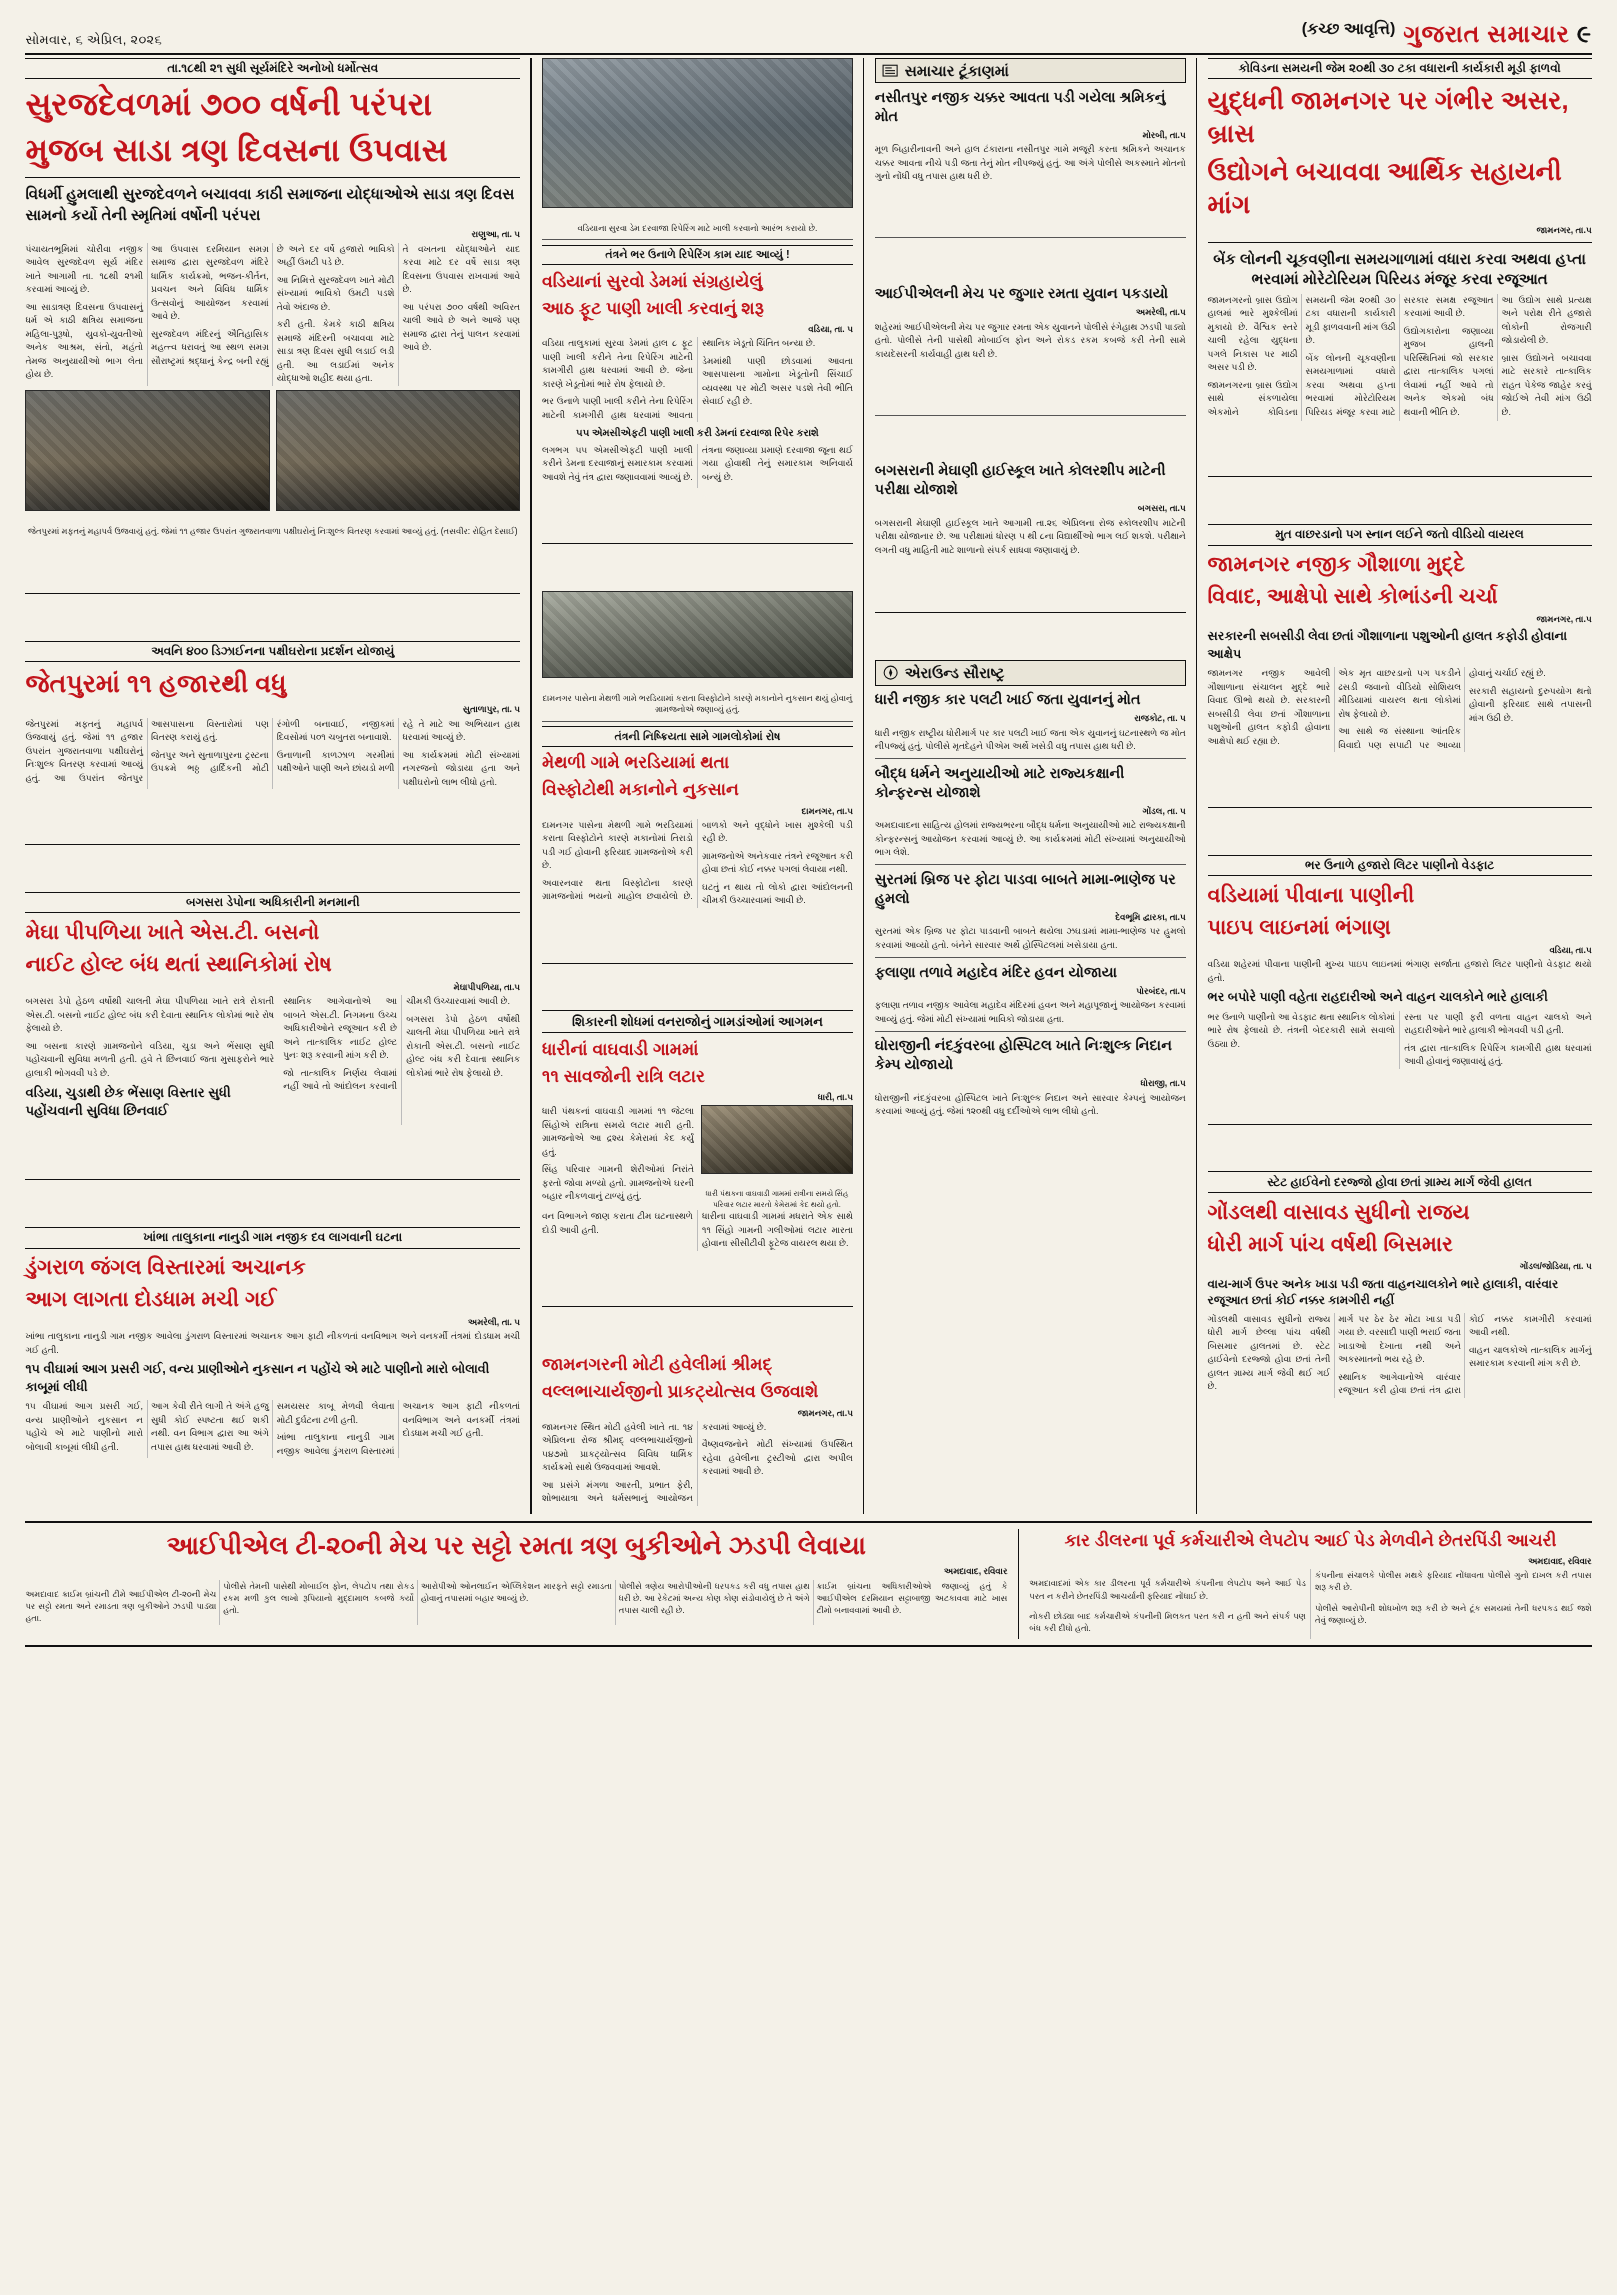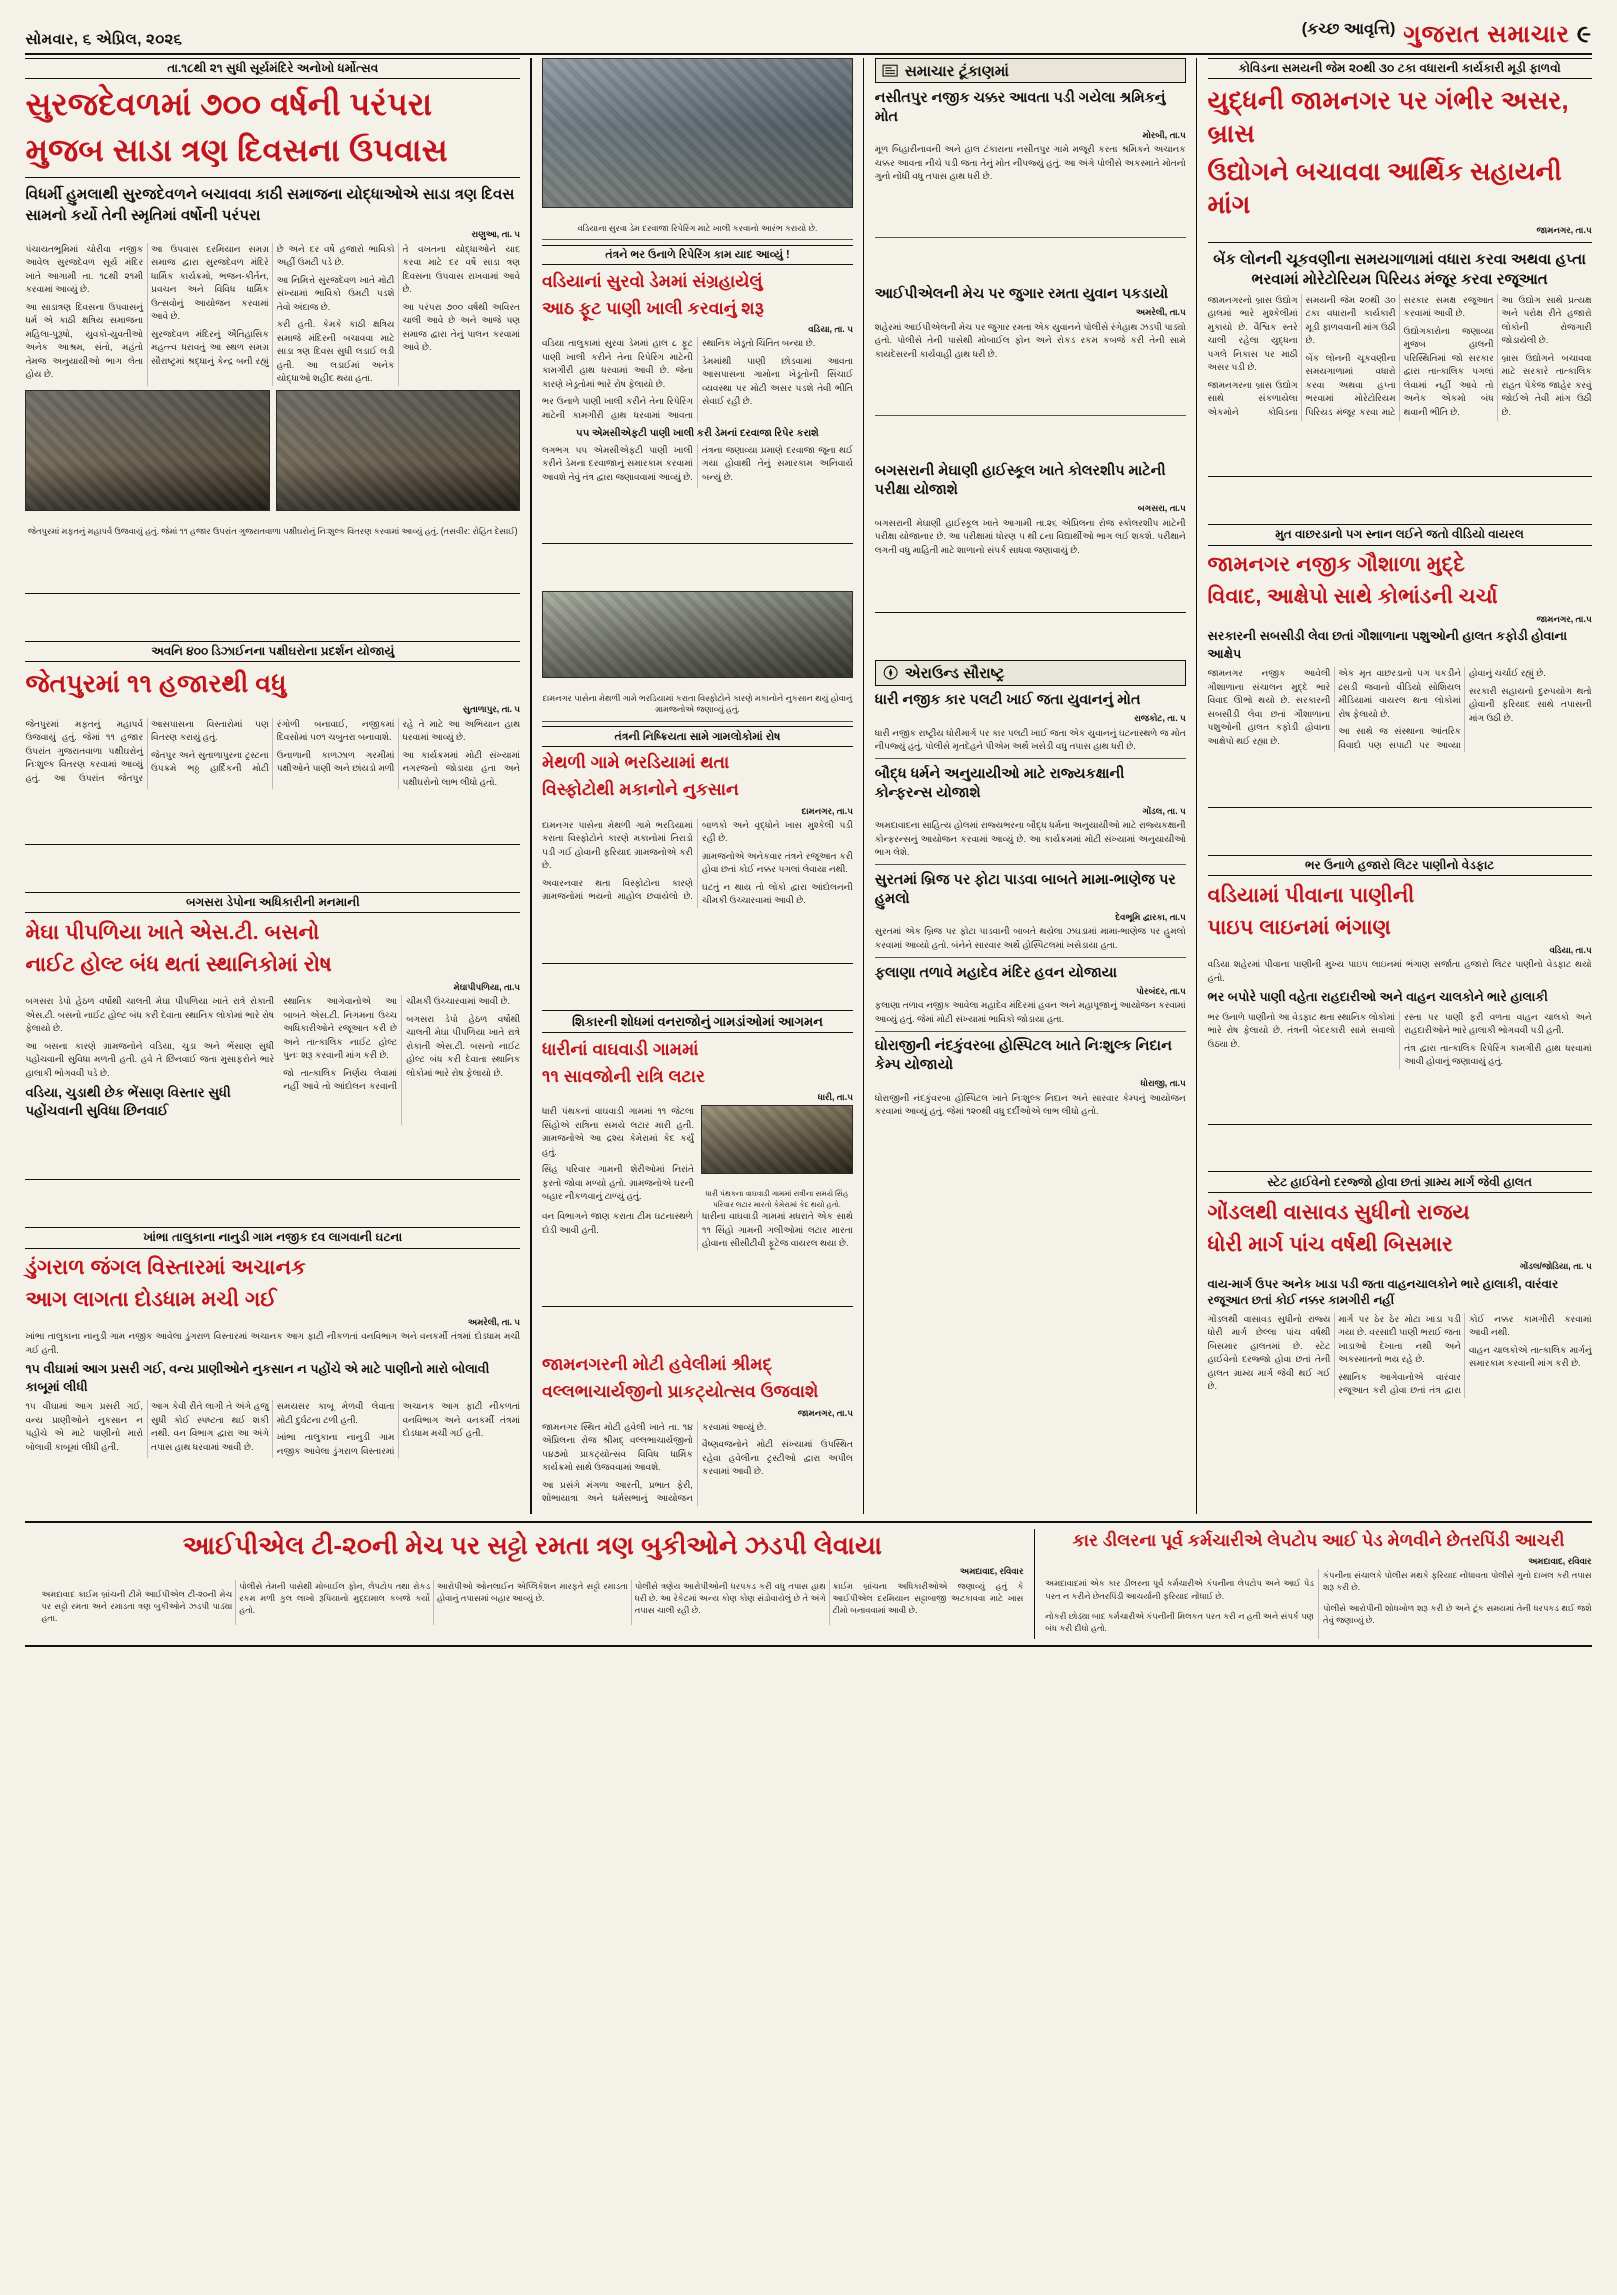--- a/index.html
+++ b/index.html
@@ -14,21 +14,21 @@
     width:1617px;
     min-height:2295px;
     background:#f4f1e8;
     padding:19.6px 25.4px 17.3px 25.4px;
   }
   
   .masthead {
     display:flex; align-items:flex-end; justify-content:space-between;
     border-bottom:2.9px solid #111; padding-bottom:5.8px; margin-bottom:2.3px;
   }
-  .masthead .date { font-size:15px; font-weight:bold; letter-spacing:0.3px; }
+  .masthead .date { font-size:13px; font-weight:normal; letter-spacing:0.3px; }
   .masthead .brand { display:flex; align-items:flex-start; gap:8px; }
   .masthead .edition { font-size:16px; font-weight:bold; }
   .masthead .logo {
     font-size:24px; font-weight:bold; color:#c2141b;
     letter-spacing:0.6px;
   }
   .masthead .logo .pg { color:#111; }
 
   
   .grid { display:flex; gap:10.4px; }
@@ -99,21 +99,21 @@
   .secbox .ttl { font-size:15px; font-weight:bold; }
   .ico {
     width:17.3px; height:17.3px; display:inline-block; flex:0 0 auto;
   }
 
   
   .bottom {
     border-top:2.3px solid #111; border-bottom:2.3px solid #111;
     margin-top:7px; padding:5.8px 0;
   }
-  .bottom-grid { display:flex; gap:10.4px;margin-left:16px; }
+  .bottom-grid { display:flex; gap:10.4px; }
 
   .small { font-size:8.4px; line-height:1.45; text-align:justify; }
   .center { text-align:center; }
 </style>
 </head>
 <body>
 
 <div class="page">
 
   <div class="masthead">

